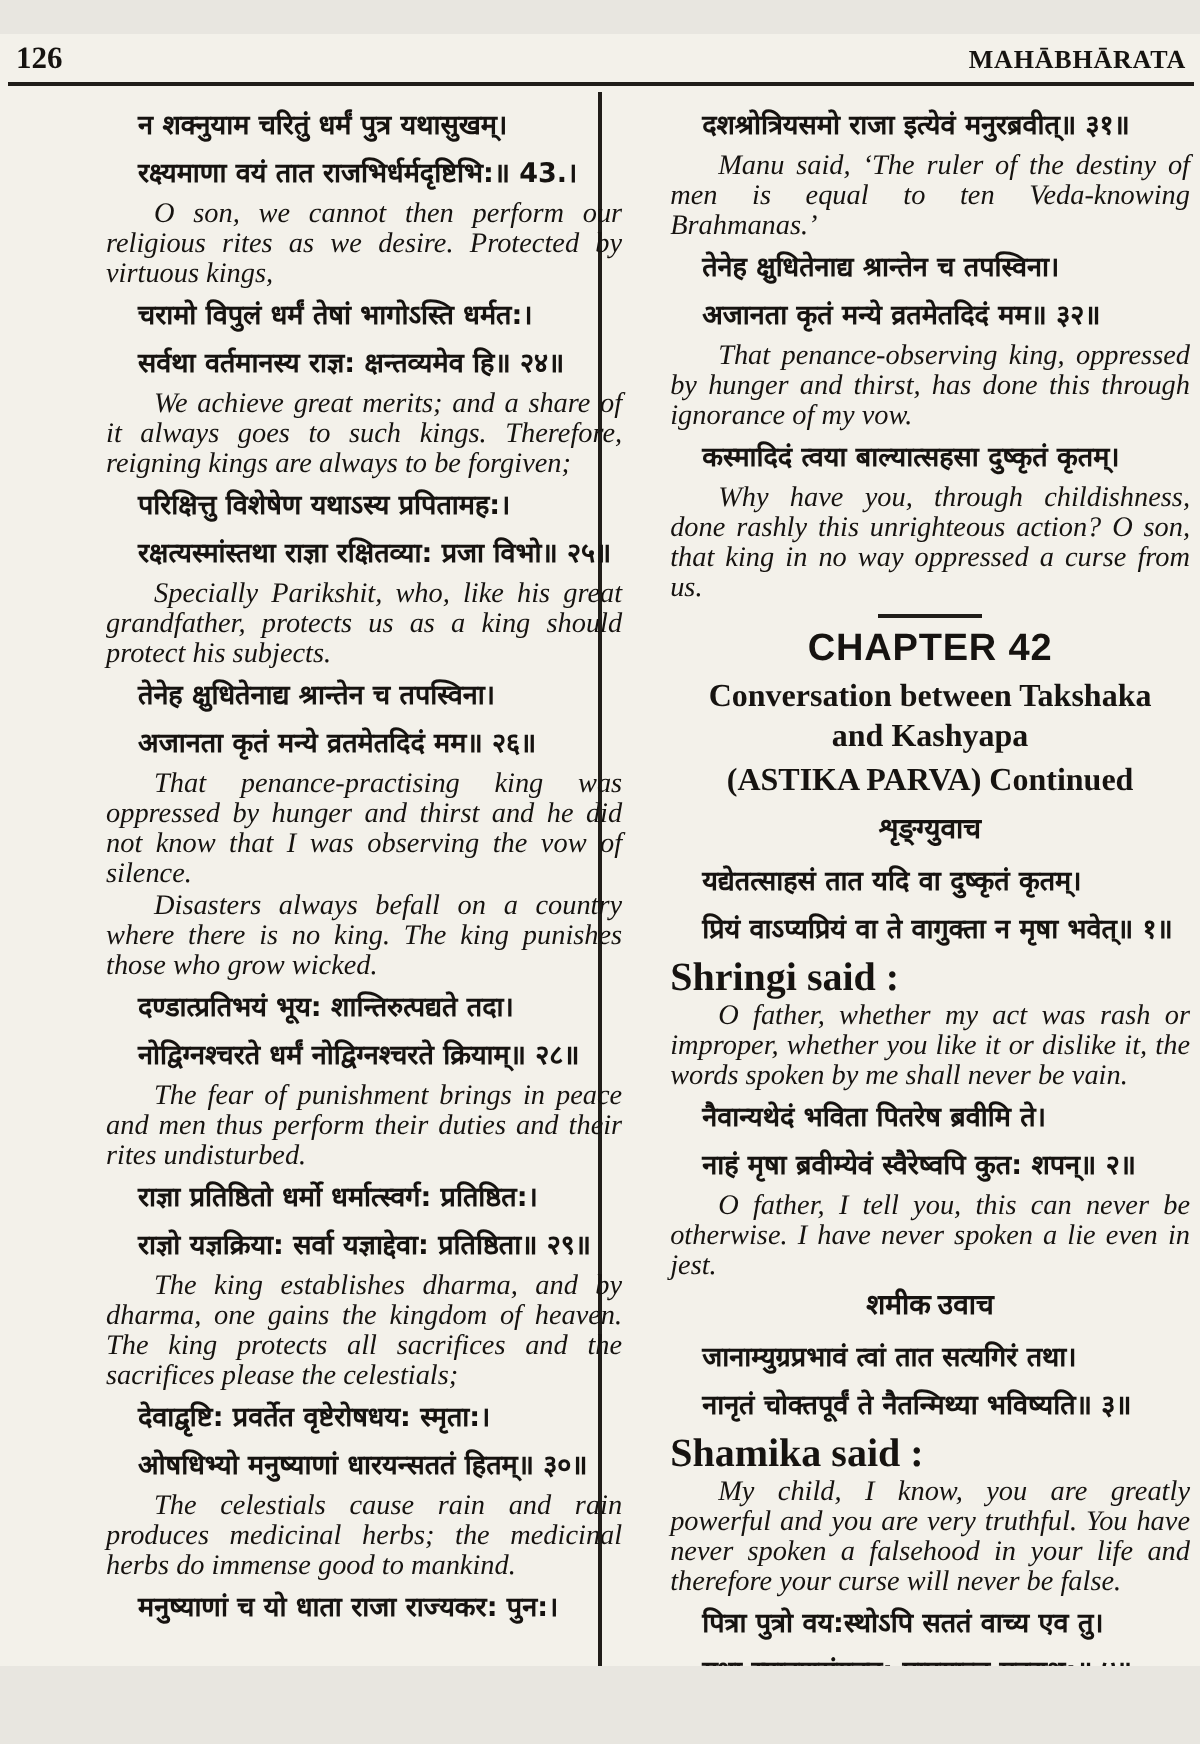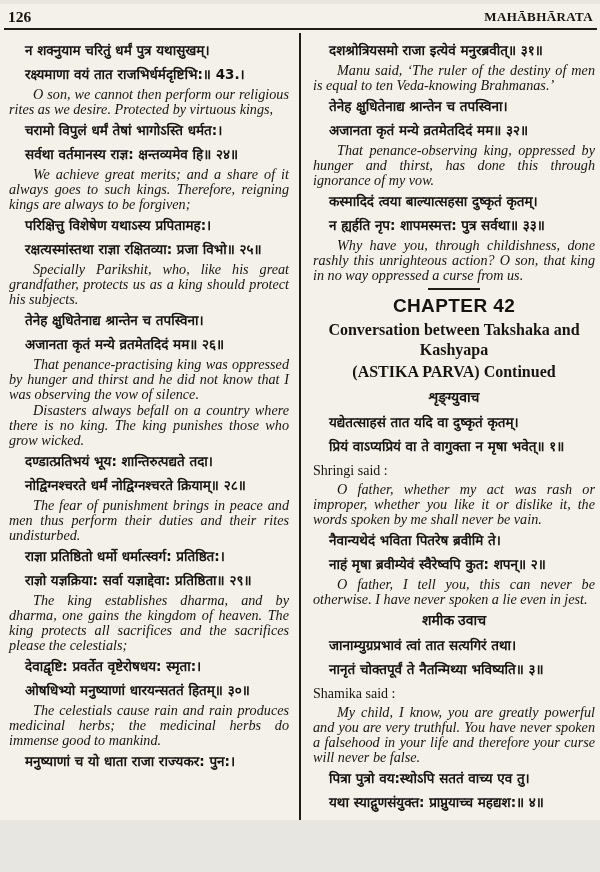--- a/index.html
+++ b/index.html
@@ -8,21 +8,21 @@
     --rule:#201d19;
   }
   *{margin:0;padding:0;box-sizing:border-box;}
   html,body{background:#e8e6e0;}
   body{font-family:"Liberation Serif",serif;color:var(--ink);}
   .page{
     position:relative;
     width:600px;height:816px;
     background:var(--paper);
     overflow:hidden;
-    margin:4px auto;
+    margin:17px auto;
   }
   
   .page-header{
     position:absolute;top:3px;left:8px;right:7px;
     display:flex;justify-content:space-between;align-items:flex-end;
   }
   .page-number{
     font-family:"Liberation Serif",serif;
     font-weight:bold;font-size:15.5px;line-height:19px;
   }
@@ -35,20 +35,21 @@
     background:var(--rule);
   }
   .col-divider{
     position:absolute;top:29px;bottom:0;left:299px;width:2px;
     background:var(--rule);
   }
   
   .columns{
     position:absolute;top:31px;left:0;right:0;bottom:0;
     display:flex;
+    padding-left:44px;
   }
   .col{width:300px;}
   .col-left{padding:2px 11px 0 9px;}
   .col-right{padding:2px 5px 0 13px;}
   
   .verse{margin:1px 0;}
   .sanskrit-line{
     font-family:"DejaVu Sans",sans-serif;
     font-weight:600;
     font-size:13.5px;line-height:24px;
@@ -57,25 +58,25 @@
   }
   .para{
     font-family:"Liberation Serif",serif;
     font-size:14.2px;line-height:15px;
     text-align:justify;text-indent:24px;
     margin:1px 0;
     font-style:italic;
   }
   .speaker{
     font-family:"Liberation Serif",serif;
-    font-weight:normal;font-size:14px;line-height:21px;
+    font-weight:bold;font-size:20px;line-height:21px;
     margin:2px 0 1px;
   }
   .uvacha{
-    font-family:Liberation Sans, sans-serif;
+    font-family:Liberation Serif, serif;
     font-weight:600;font-size:14px;line-height:24px;
     text-align:center;margin:1px 0;
   }
   .chapter{
     font-family:"Liberation Sans",sans-serif;
     font-weight:700;font-size:19px;line-height:23px;
     letter-spacing:.4px;
     text-align:center;margin:4px 0 3px;
   }
   .subtitle{
@@ -145,21 +146,20 @@
           <div class="sanskrit-line">दशश्रोत्रियसमो राजा इत्येवं मनुरब्रवीत्॥ ३१॥</div>
         </div>
         <p class="para">Manu said, ‘The ruler of the destiny of men is equal to ten Veda-knowing Brahmanas.’</p>
         <div class="verse">
           <div class="sanskrit-line">तेनेह क्षुधितेनाद्य श्रान्तेन च तपस्विना।</div>
           <div class="sanskrit-line">अजानता कृतं मन्ये व्रतमेतदिदं मम॥ ३२॥</div>
         </div>
         <p class="para">That penance-observing king, oppressed by hunger and thirst, has done this through ignorance of my vow.</p>
         <div class="verse">
           <div class="sanskrit-line">कस्मादिदं त्वया बाल्यात्सहसा दुष्कृतं कृतम्।</div>
-          <div class="sanskrit-line">न ह्यर्हति नृप: शापमस्मत्त: पुत्र सर्वथा॥ ३३॥</div>
         </div>
         <p class="para">Why have you, through childishness, done rashly this unrighteous action? O son, that king in no way oppressed a curse from us.</p>
         <div class="divider"></div>
         <h2 class="chapter">CHAPTER 42</h2>
         <h3 class="subtitle">Conversation between Takshaka and Kashyapa</h3>
         <h3 class="subtitle">(ASTIKA PARVA) Continued</h3>
         <p class="uvacha">शृङ्ग्युवाच</p>
         <div class="verse">
           <div class="sanskrit-line">यद्येतत्साहसं तात यदि वा दुष्कृतं कृतम्।</div>
           <div class="sanskrit-line">प्रियं वाऽप्यप्रियं वा ते वागुक्ता न मृषा भवेत्॥ १॥</div>

